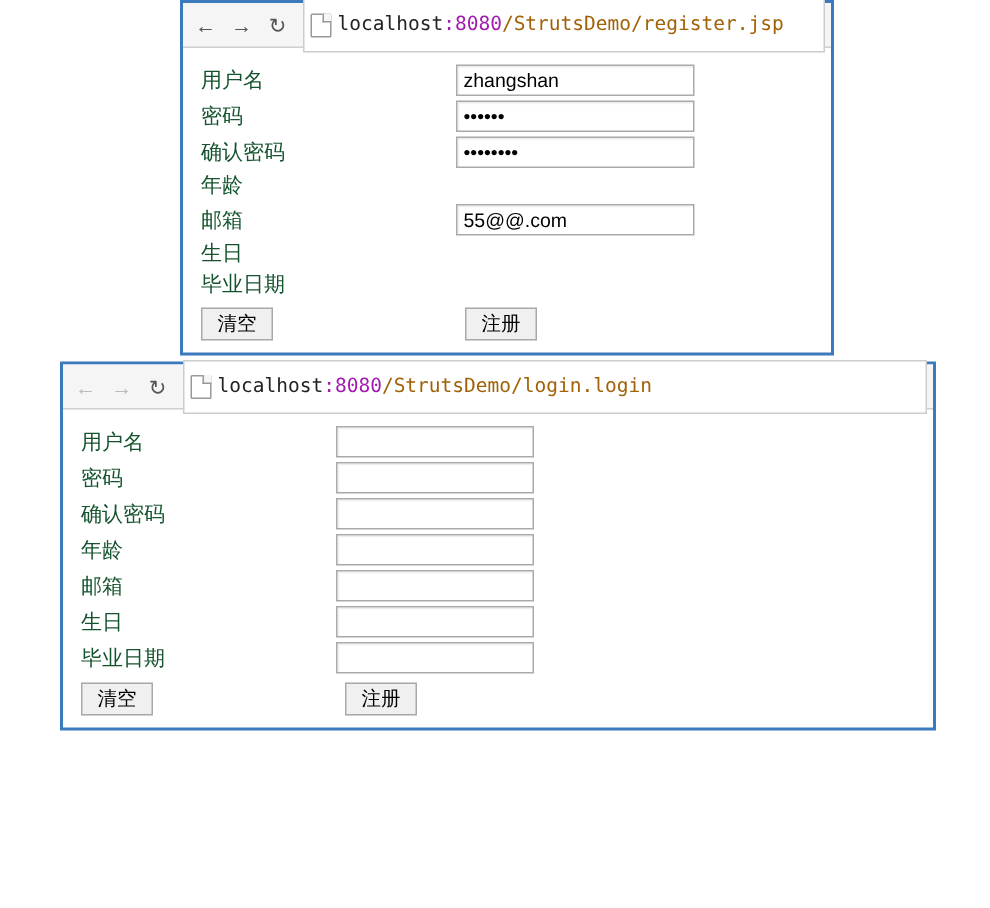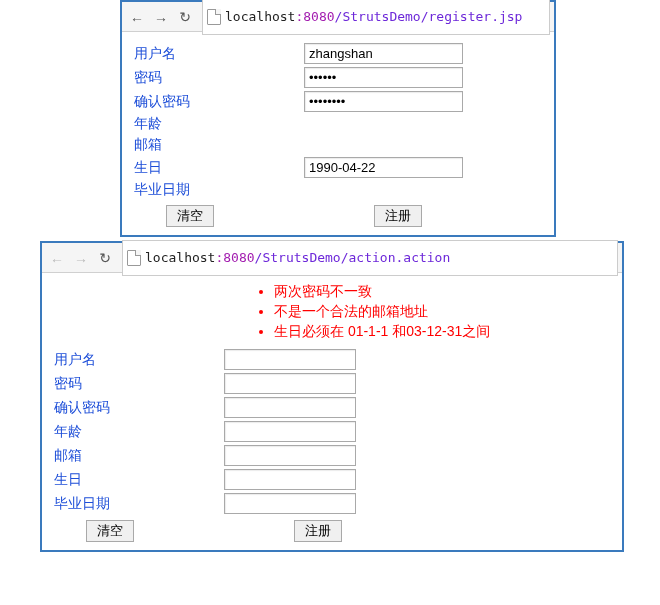--- a/index.html
+++ b/index.html
@@ -62,37 +62,37 @@
     content: "";
     position: absolute;
     top: -1px; right: -1px;
     width: 5px; height: 5px;
     background: #f5f5f5;
     border-left: 1px solid #999;
     border-bottom: 1px solid #999;
   }
   .url-host { color: #222; }
   .url-port { color: #a21caf; }
-  .url-path { color: #6d28d9; }
+  .url-path { color: #a16207; }
   .content { padding: 8px 12px; }
   .errors {
     color: #ff0000;
     margin-left: 200px;
     margin-bottom: 8px;
   }
   .errors ul { list-style: disc; padding-left: 20px; }
   .errors li { margin: 2px 0; font-size: 14px; }
   .form-row {
     display: flex;
     align-items: center;
     margin: 3px 0;
   }
   .form-label {
     width: 170px;
-    color: #1d4ed8;
+    color: #14532d;
     font-size: 14px;
   }
   .form-input {
     height: 21px;
     border: 1px solid #a9a9a9;
     padding: 0 4px;
     font-size: 13px;
     font-family: Arial, sans-serif;
     box-shadow: inset 1px 1px 1px rgba(0,0,0,0.08);
   }
@@ -100,21 +100,20 @@
   .w2 { width: 132px; }
   .btn-row { margin-top: 6px; display: flex; }
   .btn {
     height: 22px;
     padding: 0 10px;
     border: 1px solid #a9a9a9;
     background: #f0f0f0;
     font-size: 13px;
     cursor: pointer;
     font-family: "Microsoft YaHei", Arial, sans-serif;
-    margin-left: 32px;
   }
   .btn-spacer { width: 170px; display: inline-block; }
 </style>
 </head>
 <body>
 
 <div class="window win1">
   <div class="toolbar">
     <span class="nav-btn">←</span>
     <span class="nav-btn">→</span>
@@ -138,24 +137,24 @@
         </div>
         <div class="form-row">
           <div class="form-label">确认密码</div>
           <input class="form-input w1" value="••••••••" style="">
         </div>
         <div class="form-row">
           <div class="form-label">年龄</div>
         </div>
         <div class="form-row">
           <div class="form-label">邮箱</div>
+          <input class="form-input w1" value="55@@.com" style="">
         </div>
         <div class="form-row">
           <div class="form-label">生日</div>
-          <input class="form-input w1" value="1990-04-22" style="">
         </div>
         <div class="form-row">
           <div class="form-label">毕业日期</div>
         </div>
       </div>
     <div class="btn-row">
       <button class="btn">清空</button>
       <span class="btn-spacer" style="width:128px"></span>
       <button class="btn">注册</button>
     </div>
@@ -164,31 +163,24 @@
 
 <div class="window win2">
   <div class="toolbar">
     <span class="nav-btn disabled">←</span>
     <span class="nav-btn disabled">→</span>
     <span class="nav-btn">↻</span>
     <div class="addr-bar">
       <span class="doc-icon"></span>
       <span class="url-host">localhost</span>
         <span class="url-port">:8080</span>
-        <span class="url-path">/StrutsDemo/action.action</span>
+        <span class="url-path">/StrutsDemo/login.login</span>
     </div>
   </div>
   <div class="content">
-    <div class="errors">
-      <ul id="errlist">
-          <li>两次密码不一致</li>
-          <li>不是一个合法的邮箱地址</li>
-          <li>生日必须在 01-1-1 和03-12-31之间</li>
-        </ul>
-    </div>
     <div id="form2">
         <div class="form-row">
           <div class="form-label">用户名</div>
           <input class="form-input w2" style="">
         </div>
         <div class="form-row">
           <div class="form-label">密码</div>
           <input class="form-input w2" style="">
         </div>
         <div class="form-row">

